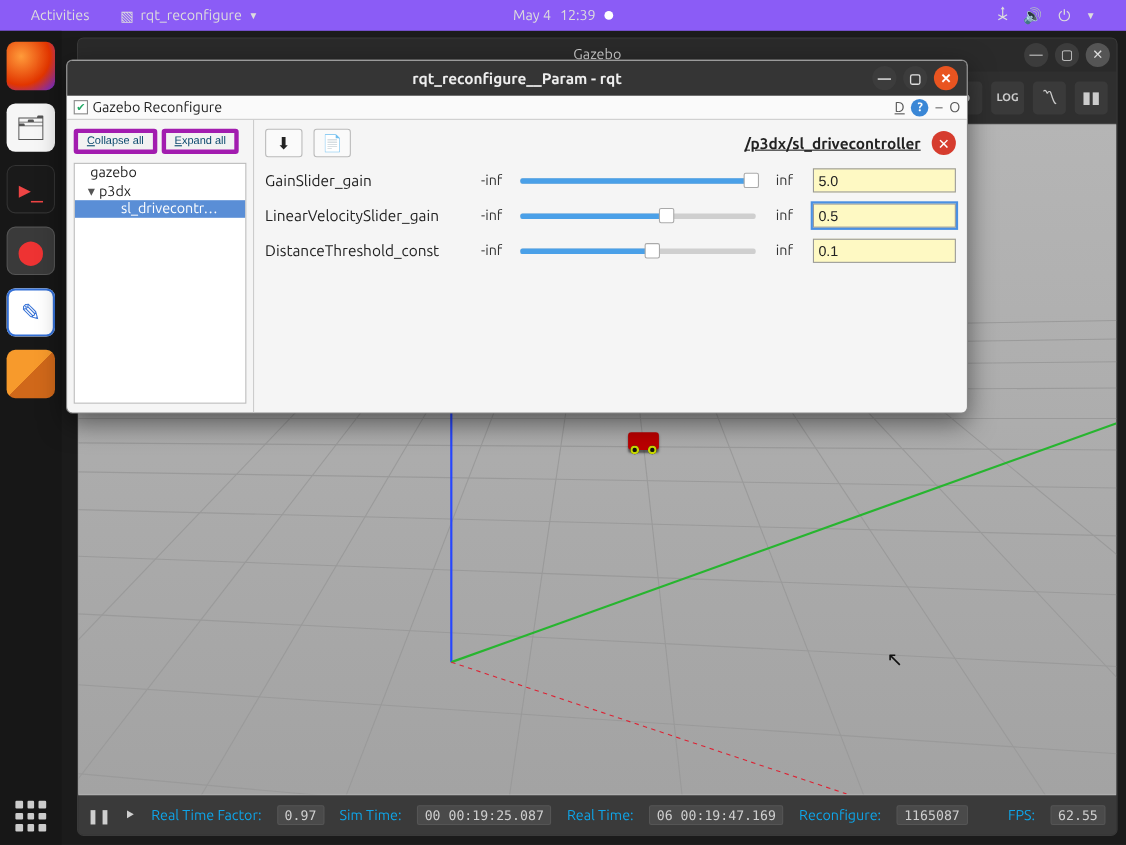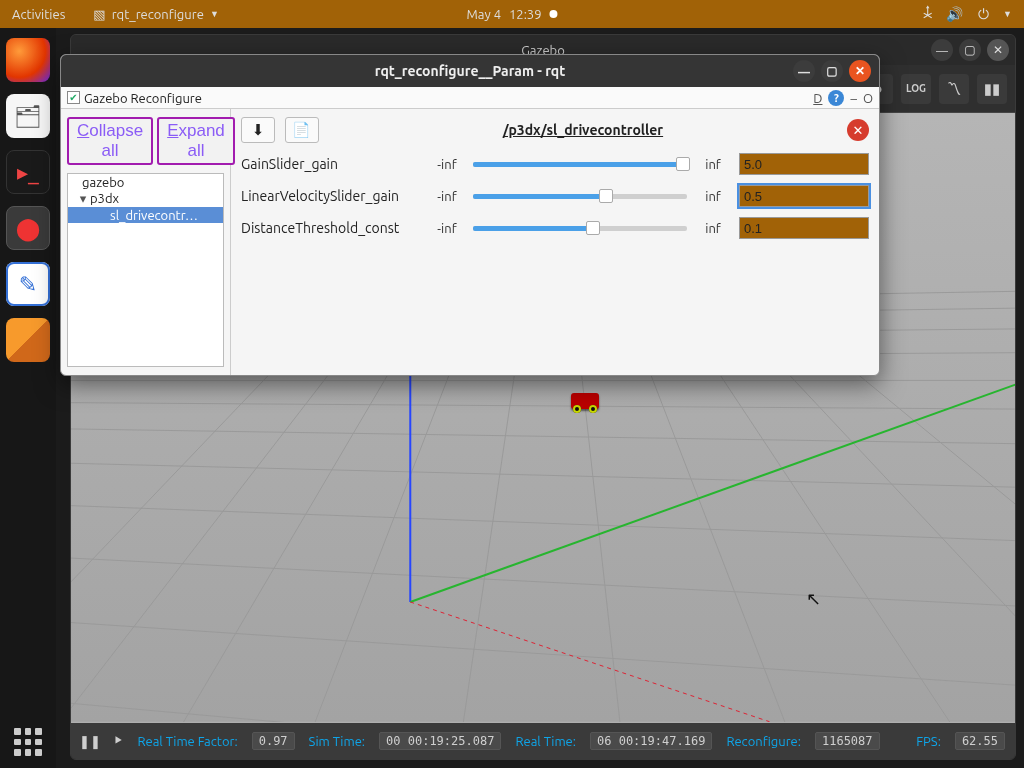--- a/index.html
+++ b/index.html
@@ -1,18 +1,18 @@
 <!DOCTYPE html>
 <html><head>
 <meta charset="utf-8">
 <style>
 html,body{margin:0;padding:0;width:1024px;height:768px;overflow:hidden;font-family:Ubuntu,"Segoe UI",Arial,sans-serif;background:#1b1b1b;font-size:13px;color:#e8e8e8}
 *{box-sizing:border-box}
 
-.topbar{height:28px;background:#a16207;display:flex;align-items:center;padding:0 12px;color:#ddd;font-size:13px}
+.topbar{height:28px;background:#8b5cf6;display:flex;align-items:center;padding:0 28px;color:#ddd;font-size:13px}
 .topbar .center{position:absolute;left:50%;transform:translateX(-50%);display:flex;align-items:center;gap:8px}
 .topbar .right{margin-left:auto;display:flex;align-items:center;gap:14px}
 .topbar .apptab{display:flex;align-items:center;gap:6px;margin-left:28px}
 .dropdown-tri{font-size:9px}
 .dot{width:8px;height:8px;background:#fff;border-radius:50%;display:inline-block}
 .sysicon{font-size:14px}
 
 .dock{position:absolute;left:0;top:28px;bottom:0;width:56px;background:rgba(20,20,20,.55);display:flex;flex-direction:column;align-items:center;padding-top:10px;gap:12px}
 .dockicon{width:44px;height:44px;border-radius:8px;display:flex;align-items:center;justify-content:center;font-size:22px}
 .dockicon.ff{background:radial-gradient(circle at 30% 30%,#ff9b3a,#e23500 60%,#6b2be6 100%)}
@@ -45,38 +45,38 @@
 .gz-status .val{background:#4a4a4a;border:1px solid #555;padding:1px 6px;border-radius:2px;font-family:monospace;font-size:12px}
 .play{width:18px;height:18px;display:flex;align-items:center;justify-content:center}
 .gz-scroll{height:8px;background:#474747;margin:0 6px 4px;border-radius:4px}
 
 .rqtwin{position:absolute;left:60px;top:54px;width:820px;height:322px;background:#f5f5f5;border:1px solid #888;border-radius:6px;box-shadow:0 8px 24px rgba(0,0,0,.5);overflow:hidden;color:#222}
 .rqt-title{height:32px;background:#353535;color:#eee;display:flex;align-items:center;justify-content:center;font-weight:600;font-size:14px;position:relative}
 .rqt-title .winctl{right:8px;top:5px}
 .rqt-title .winbtn.close{background:#e95420;color:#fff}
 .dock-head{height:22px;background:#fafafa;border-bottom:1px solid #ccc;display:flex;align-items:center;padding:0 6px;font-size:13px}
 .dock-head .hdrright{margin-left:auto;display:flex;align-items:center;gap:6px;color:#555;font-size:13px}
-.qbtn{background:#f2f2f2;border:2px solid #a21caf;border-radius:3px;padding:2px 8px;font-size:17px;color:#8b5cf6}
+.qbtn{background:#f2f2f2;border:4px solid #a21caf;border-radius:3px;padding:2px 8px;font-size:10px;color:#0c4a6e}
 .rqt-body{display:flex;height:calc(100% - 54px)}
 .leftpane{width:170px;border-right:1px solid #ccc;padding:8px 6px;display:flex;flex-direction:column;gap:8px}
 .filterrow{display:flex;align-items:center;gap:6px}
 .filterrow label{font-size:13px}
-.txtin{border:1px solid #999;background:#a16207;height:22px;padding:0 4px;font-size:13px;color:#222}
+.txtin{border:1px solid #999;background:#fef9c3;height:22px;padding:0 4px;font-size:13px;color:#222}
 .row-btns{display:flex;gap:4px}
 .tree{flex:1;border:1px solid #bbb;background:#fff;font-size:13px;overflow:hidden}
 .tree .node{padding:1px 4px 1px 14px;white-space:nowrap}
 .tree .node.l2{padding-left:22px}
 .tree .node.l3{padding-left:42px}
 .tree .sel{background:#5a8ed6;color:#fff}
 .tree .exp{display:inline-block;width:10px;text-align:center;margin-left:-12px;margin-right:2px;color:#555}
 .refresh{margin-top:auto}
 .rightpane{flex:1;padding:8px 10px;display:flex;flex-direction:column;gap:10px}
 .rp-top{display:flex;align-items:center;gap:10px}
 .iconbtn{width:34px;height:26px;border:1px solid #bbb;background:#fafafa;border-radius:3px;display:flex;align-items:center;justify-content:center;font-size:15px}
-.pathlbl{flex:1;text-align:center;font-weight:600;text-decoration:underline;font-size:14px}
+.pathlbl{flex:1;text-align:right;font-weight:600;text-decoration:underline;font-size:14px}
 .closecirc{width:22px;height:22px;border-radius:11px;background:#d63c2e;color:#fff;display:flex;align-items:center;justify-content:center;font-size:13px}
 .paramrow{display:flex;align-items:center;gap:10px}
 .paramname{width:180px;font-size:14px}
 .rng{width:32px;text-align:center;color:#333}
 .slider{flex:1;height:18px;position:relative}
 .slider .track{position:absolute;left:0;right:0;top:7px;height:5px;background:#cfcfcf;border-radius:2px}
 .slider .fill{position:absolute;left:0;top:7px;height:5px;background:#4aa0e8;border-radius:2px}
 .slider .thumb{position:absolute;top:2px;width:14px;height:14px;background:#fff;border:1px solid #aaa;border-radius:2px;transform:translateX(-7px)}
 .valbox{width:130px}
 .chk{width:13px;height:13px;border:1px solid #888;display:inline-flex;align-items:center;justify-content:center;font-size:10px;color:#2a6;background:#fff;margin-right:4px}

